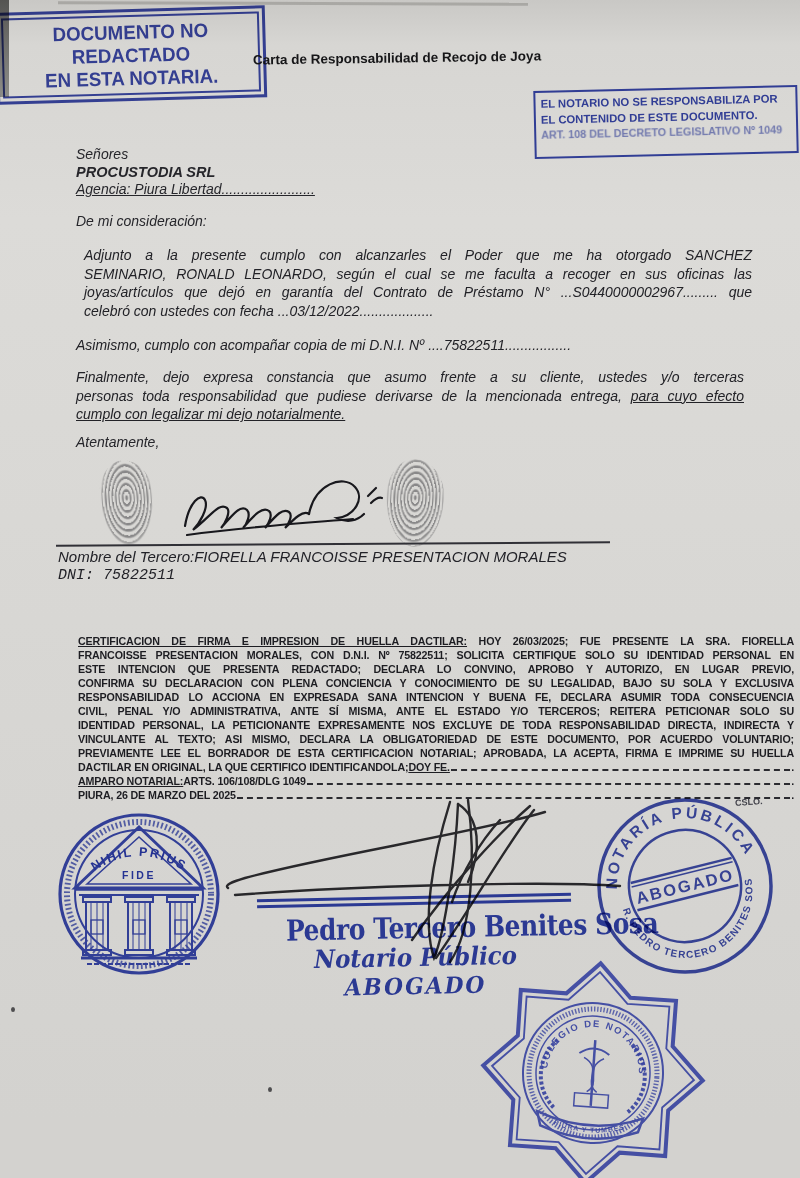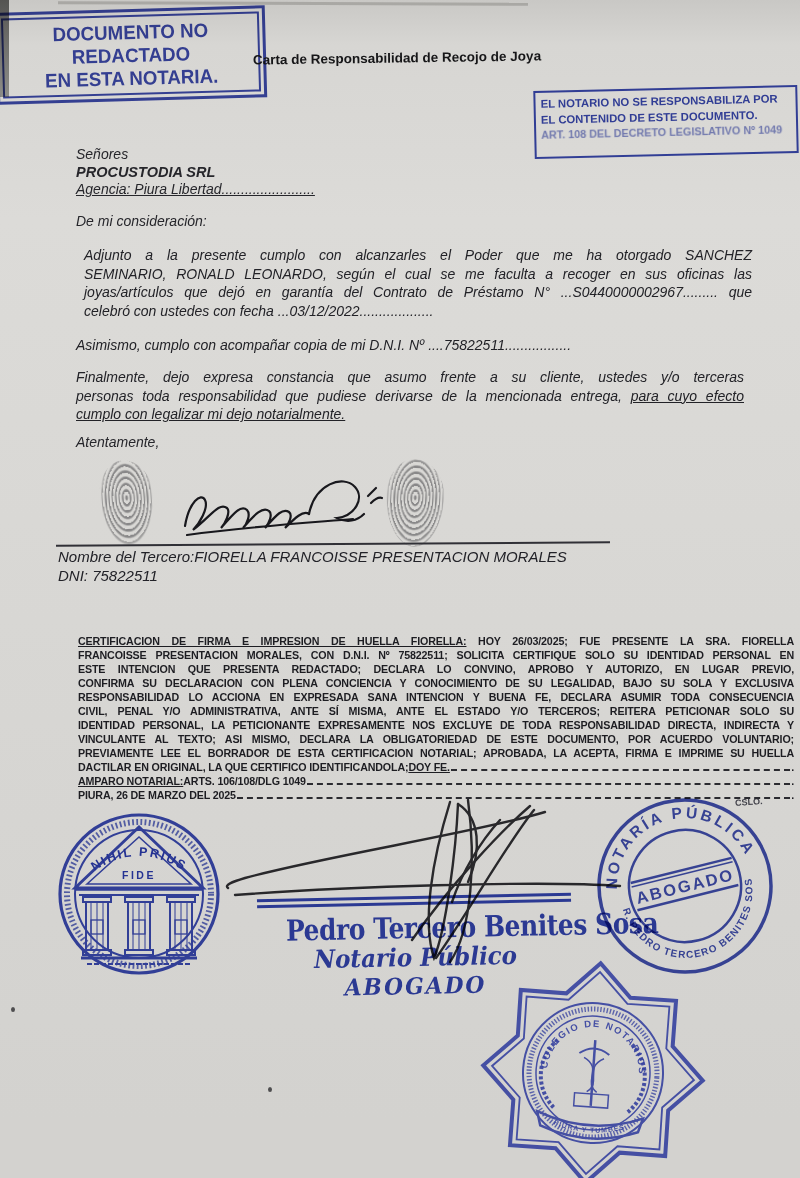--- a/index.html
+++ b/index.html
@@ -42,21 +42,21 @@
   
   .fp{border-radius:46% 54% 48% 52%/40% 42% 58% 60%;opacity:.8;
     background-image:repeating-radial-gradient(ellipse 62% 72% at 50% 44%,rgba(38,38,44,.55) 0,rgba(38,38,44,.55) .9px,rgba(216,214,210,0) 1.8px,rgba(216,214,210,0) 3.4px);
     -webkit-mask-image:radial-gradient(ellipse at 50% 48%,#000 58%,transparent 80%);
     mask-image:radial-gradient(ellipse at 50% 48%,#000 58%,transparent 80%);filter:blur(.3px);}
   .fp1{left:100px;top:460px;width:54px;height:86px;transform:rotate(-4deg);}
   .fp2{left:386px;top:459px;width:58px;height:88px;transform:rotate(3deg);}
   
   .sig-rule{left:56px;top:543px;width:554px;height:2.4px;background:#303036;transform:rotate(-.35deg);}
   .signer-name{left:58px;top:548px;font-size:15px;font-style:italic;color:#222228;}
-  .signer-dni{left:58px;top:567px;font-size:15px;font-style:italic;color:#222228;}
+  .signer-dni{left:58px;top:567px;font-size:15px;font-style:italic;color:#222228;font-family:Liberation Mono, monospace;}
   
   .cert{left:78px;top:634px;width:716px;font-size:10.7px;font-weight:bold;
     line-height:14px;letter-spacing:-.15px;color:#1d1d22;}
   .cert .jl{text-align:justify;text-align-last:justify;}
   .cert .dashline{display:flex;align-items:flex-start;white-space:nowrap;}
   .cert .fill{flex:1;height:2px;border-bottom:2.2px dashed #2a2a30;align-self:center;margin:0 1px;transform:translateY(2px);}
   .margin-note{left:735px;top:797px;font-size:9px;font-weight:bold;color:#2a2a35;transform:rotate(-4deg);opacity:.85;}
   
   .name-stamp{left:256px;top:896px;width:318px;text-align:center;color:#2336ad;transform:rotate(-1.2deg);opacity:.93;}
   .name-stamp .rule{height:3px;background:#2336ad;margin:0 2px 3px 2px;}
@@ -129,21 +129,21 @@
       <path d="M193,28 L201,20"></path>
       <path d="M196,35 C200,31 204,29 207,30"></path>
     </g>
   </svg>
 
   <div class="abs sig-rule"></div>
   <div class="abs signer-name">Nombre del Tercero:FIORELLA FRANCOISSE PRESENTACION MORALES</div>
   <div class="abs signer-dni">DNI: 75822511</div>
 
   <div class="abs cert">
-    <div class="jl"><span class="ul">CERTIFICACION DE FIRMA E IMPRESION DE HUELLA FIORELLA:</span><span> HOY 26/03/2025; FUE PRESENTE LA SRA. FIORELLA</span></div>
+    <div class="jl"><span class="ul">CERTIFICACION DE FIRMA E IMPRESION DE HUELLA DACTILAR:</span><span> HOY 26/03/2025; FUE PRESENTE LA SRA. FIORELLA</span></div>
     <div class="jl">FRANCOISSE PRESENTACION MORALES, CON D.N.I. Nº 75822511; SOLICITA CERTIFIQUE SOLO SU IDENTIDAD PERSONAL EN</div>
     <div class="jl">ESTE INTENCION QUE PRESENTA REDACTADO; DECLARA LO CONVINO, APROBO Y AUTORIZO, EN LUGAR PREVIO,</div>
     <div class="jl">CONFIRMA SU DECLARACION CON PLENA CONCIENCIA Y CONOCIMIENTO DE SU LEGALIDAD, BAJO SU SOLA Y EXCLUSIVA</div>
     <div class="jl">RESPONSABILIDAD LO ACCIONA EN EXPRESADA SANA INTENCION Y BUENA FE, DECLARA ASUMIR TODA CONSECUENCIA</div>
     <div class="jl">CIVIL, PENAL Y/O ADMINISTRATIVA, ANTE SÍ MISMA, ANTE EL ESTADO Y/O TERCEROS; REITERA PETICIONAR SOLO SU</div>
     <div class="jl">IDENTIDAD PERSONAL, LA PETICIONANTE EXPRESAMENTE NOS EXCLUYE DE TODA RESPONSABILIDAD DIRECTA, INDIRECTA Y</div>
     <div class="jl">VINCULANTE AL TEXTO; ASI MISMO, DECLARA LA OBLIGATORIEDAD DE ESTE DOCUMENTO, POR ACUERDO VOLUNTARIO;</div>
     <div class="jl">PREVIAMENTE LEE EL BORRADOR DE ESTA CERTIFICACION NOTARIAL; APROBADA, LA ACEPTA, FIRMA E IMPRIME SU HUELLA</div>
     <div class="dashline">
         <span>DACTILAR EN ORIGINAL, LA QUE CERTIFICO IDENTIFICANDOLA; </span>

